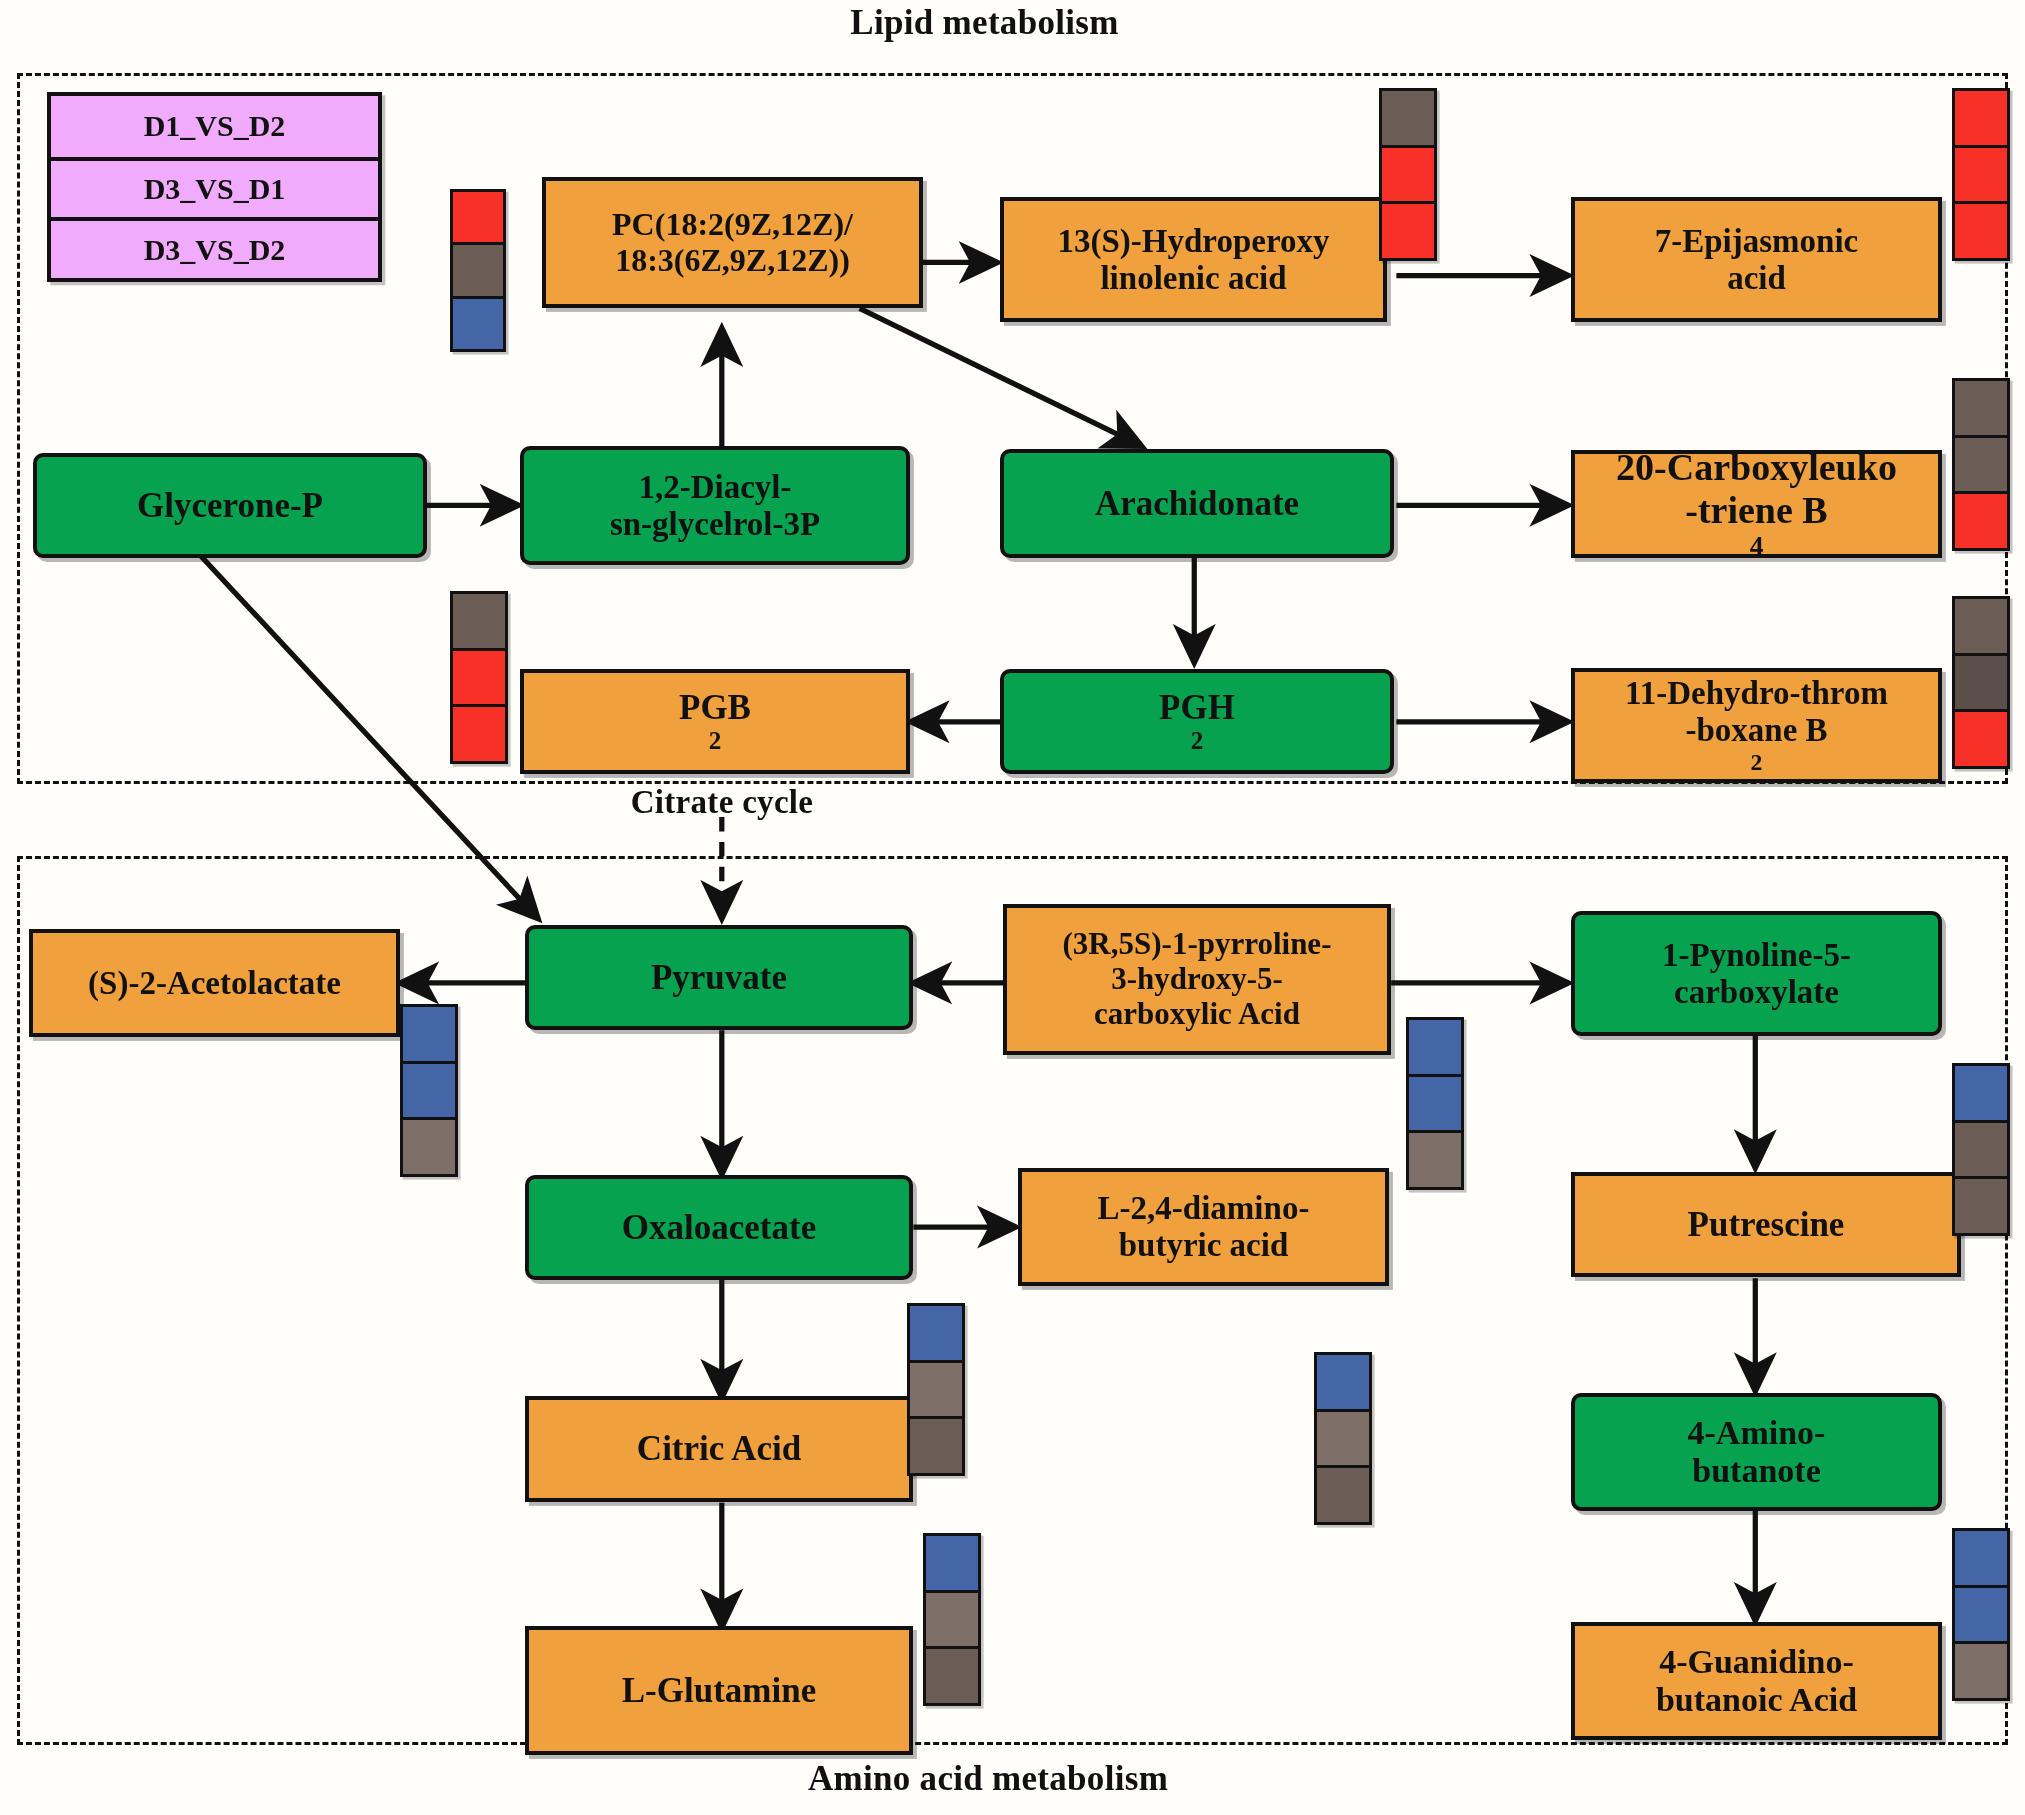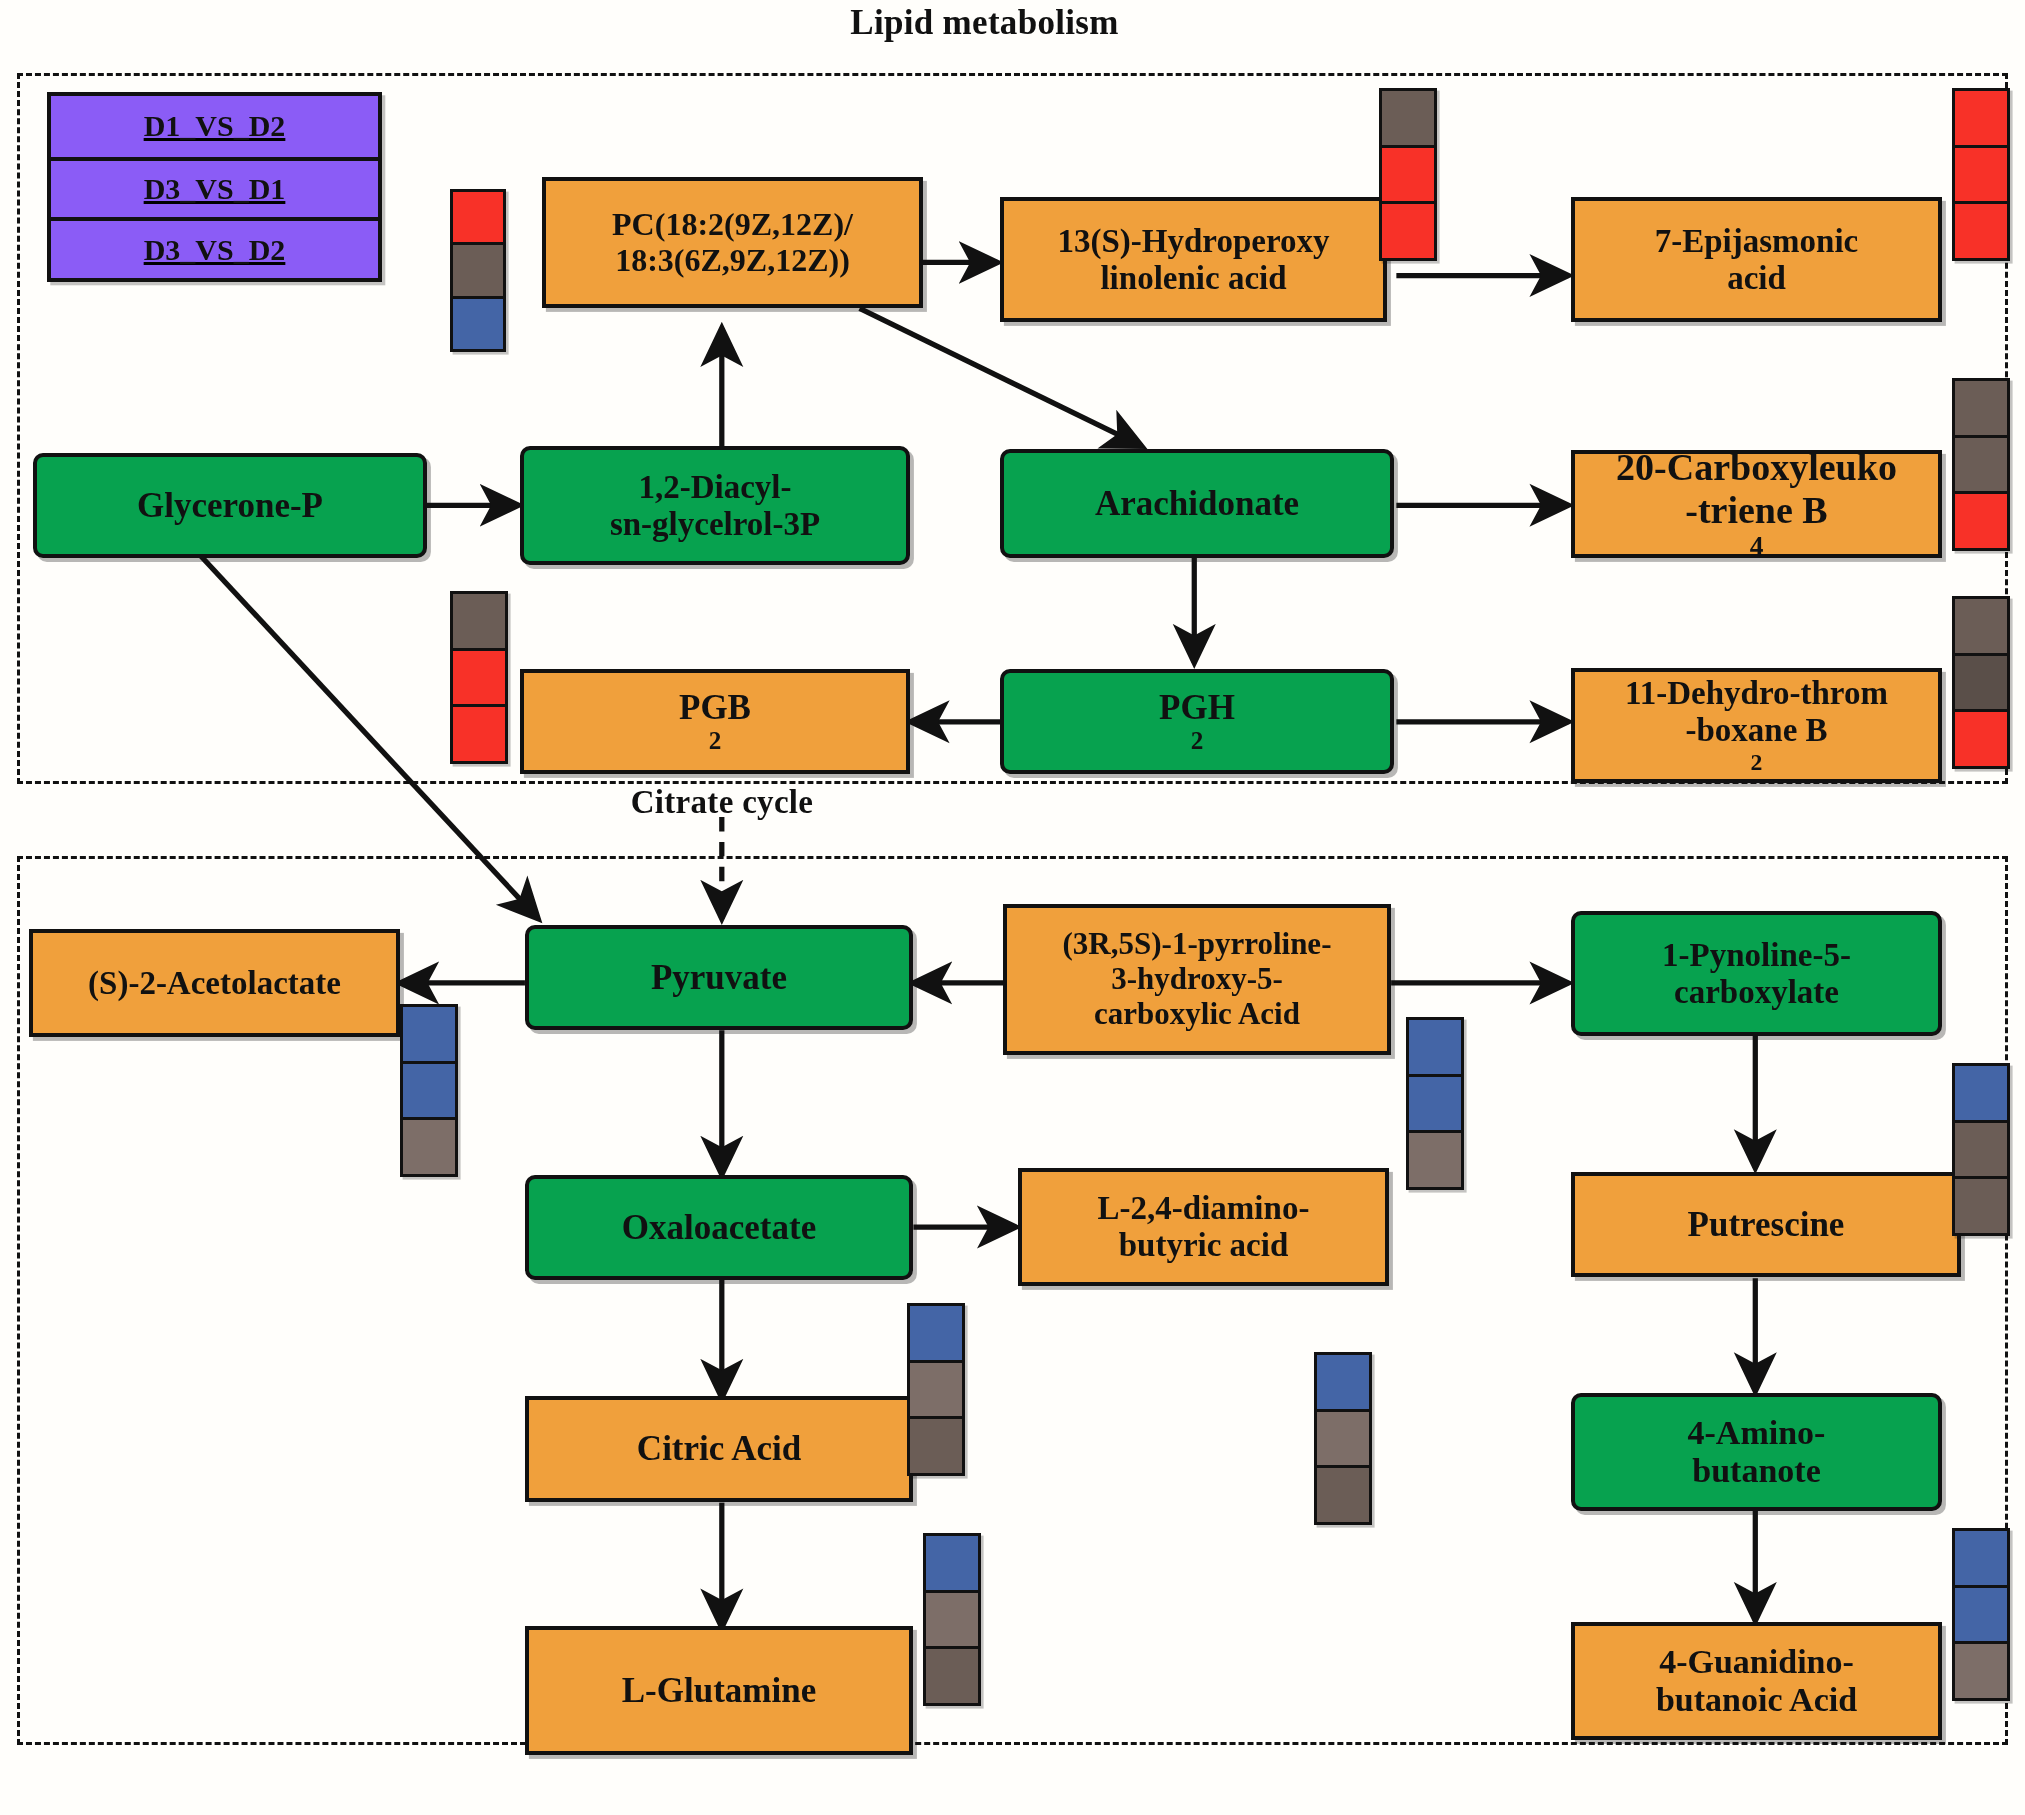--- a/index.html
+++ b/index.html
@@ -13,40 +13,41 @@
 
   .node{position:absolute;box-sizing:border-box;border:4.6px solid #111;
         display:flex;align-items:center;justify-content:center;text-align:center;
         font-weight:bold;color:#111;line-height:1.12;padding:2.6px 5.2px;
         box-shadow:3.9px 3.9px 0 rgba(20,20,20,.30);}
   .node.green{background:#07A24F;border-radius:10px;}
   .node.orange{background:#F0A03C;}
   .node span{display:block;width:100%;}
   .sub{font-size:.72em;vertical-align:-0.22em;}
 
-  .legend{position:absolute;border:4.6px solid #111;background:#8b5cf6;box-sizing:border-box;
-          box-shadow:3.3px 3.3px 0 rgba(20,20,20,.25);text-decoration:underline;}
+  .legend{position:absolute;border:4.6px solid #111;background:#f0abfc;box-sizing:border-box;
+          box-shadow:3.3px 3.3px 0 rgba(20,20,20,.25);}
   .legend-row{display:flex;align-items:center;justify-content:center;
               font-weight:bold;font-size:30px;color:#111;box-sizing:border-box;}
   .legend-row + .legend-row{border-top:4.6px solid #111;}
 
   .stack{position:absolute;border:3.9px solid #111;box-sizing:border-box;
          display:flex;flex-direction:column;box-shadow:2.6px 2.6px 0 rgba(20,20,20,.25);}
   .stack .cell{flex:1 1 0;box-sizing:border-box;}
   .stack .cell + .cell{border-top:3.9px solid #111;}
 
   svg.arrows{position:absolute;left:0;top:0;width:2025px;height:1815px;overflow:visible;pointer-events:none;}
 </style>
 </head>
 <body>
 
 <div id="stage">
 
   <div class="sect-title" style="left:755px;top:2.6px;width:459px;">Lipid metabolism</div>
   <div class="sect-title" style="left:558px;top:784px;width:328px;font-size:33px;text-align:center;">Citrate cycle</div>
+  <div class="sect-title" style="left:742px;top:1759px;width:492px;">Amino acid metabolism</div>
 
   <div class="dashed-box" style="left:17px;top:73px;width:1991px;height:711px;"></div>
   <div class="dashed-box" style="left:17px;top:856px;width:1991px;height:889px;"></div>
 
   <svg class="arrows" viewBox="0 0 3086 2766">
     <defs>
       <marker id="ah" markerWidth="9" markerHeight="9" refX="7.4" refY="4.5" orient="auto" markerUnits="strokeWidth">
         <path d="M0,0.4 L8.6,4.5 L0,8.6 L2.2,4.5 Z" fill="#111"></path>
       </marker>
     </defs>

